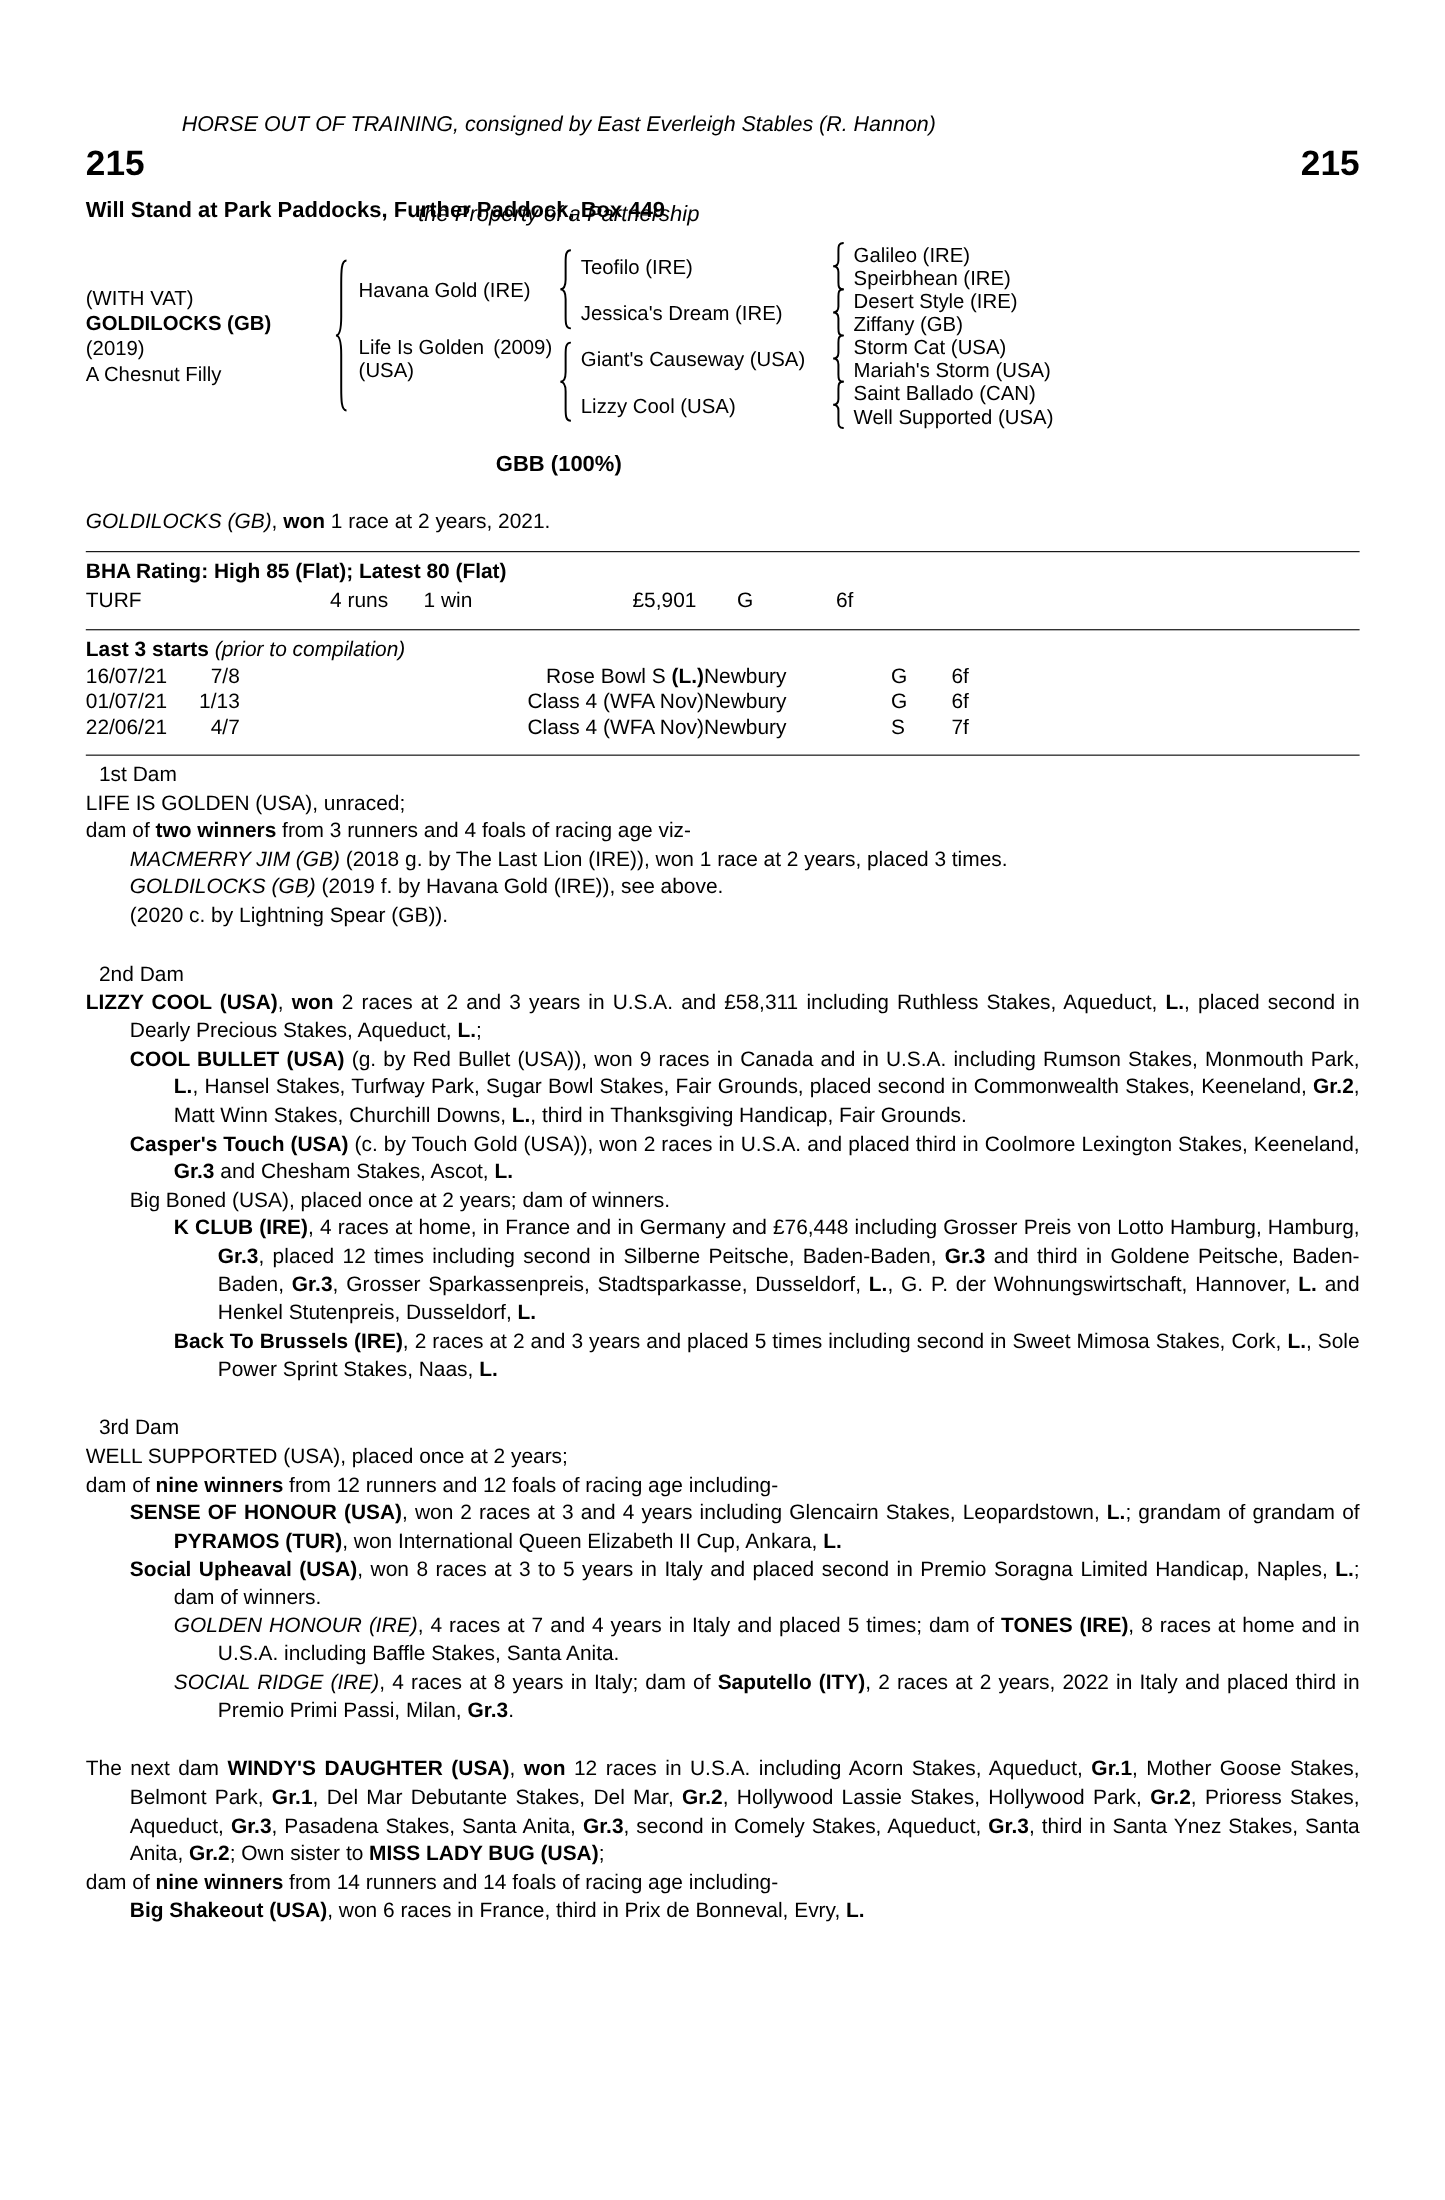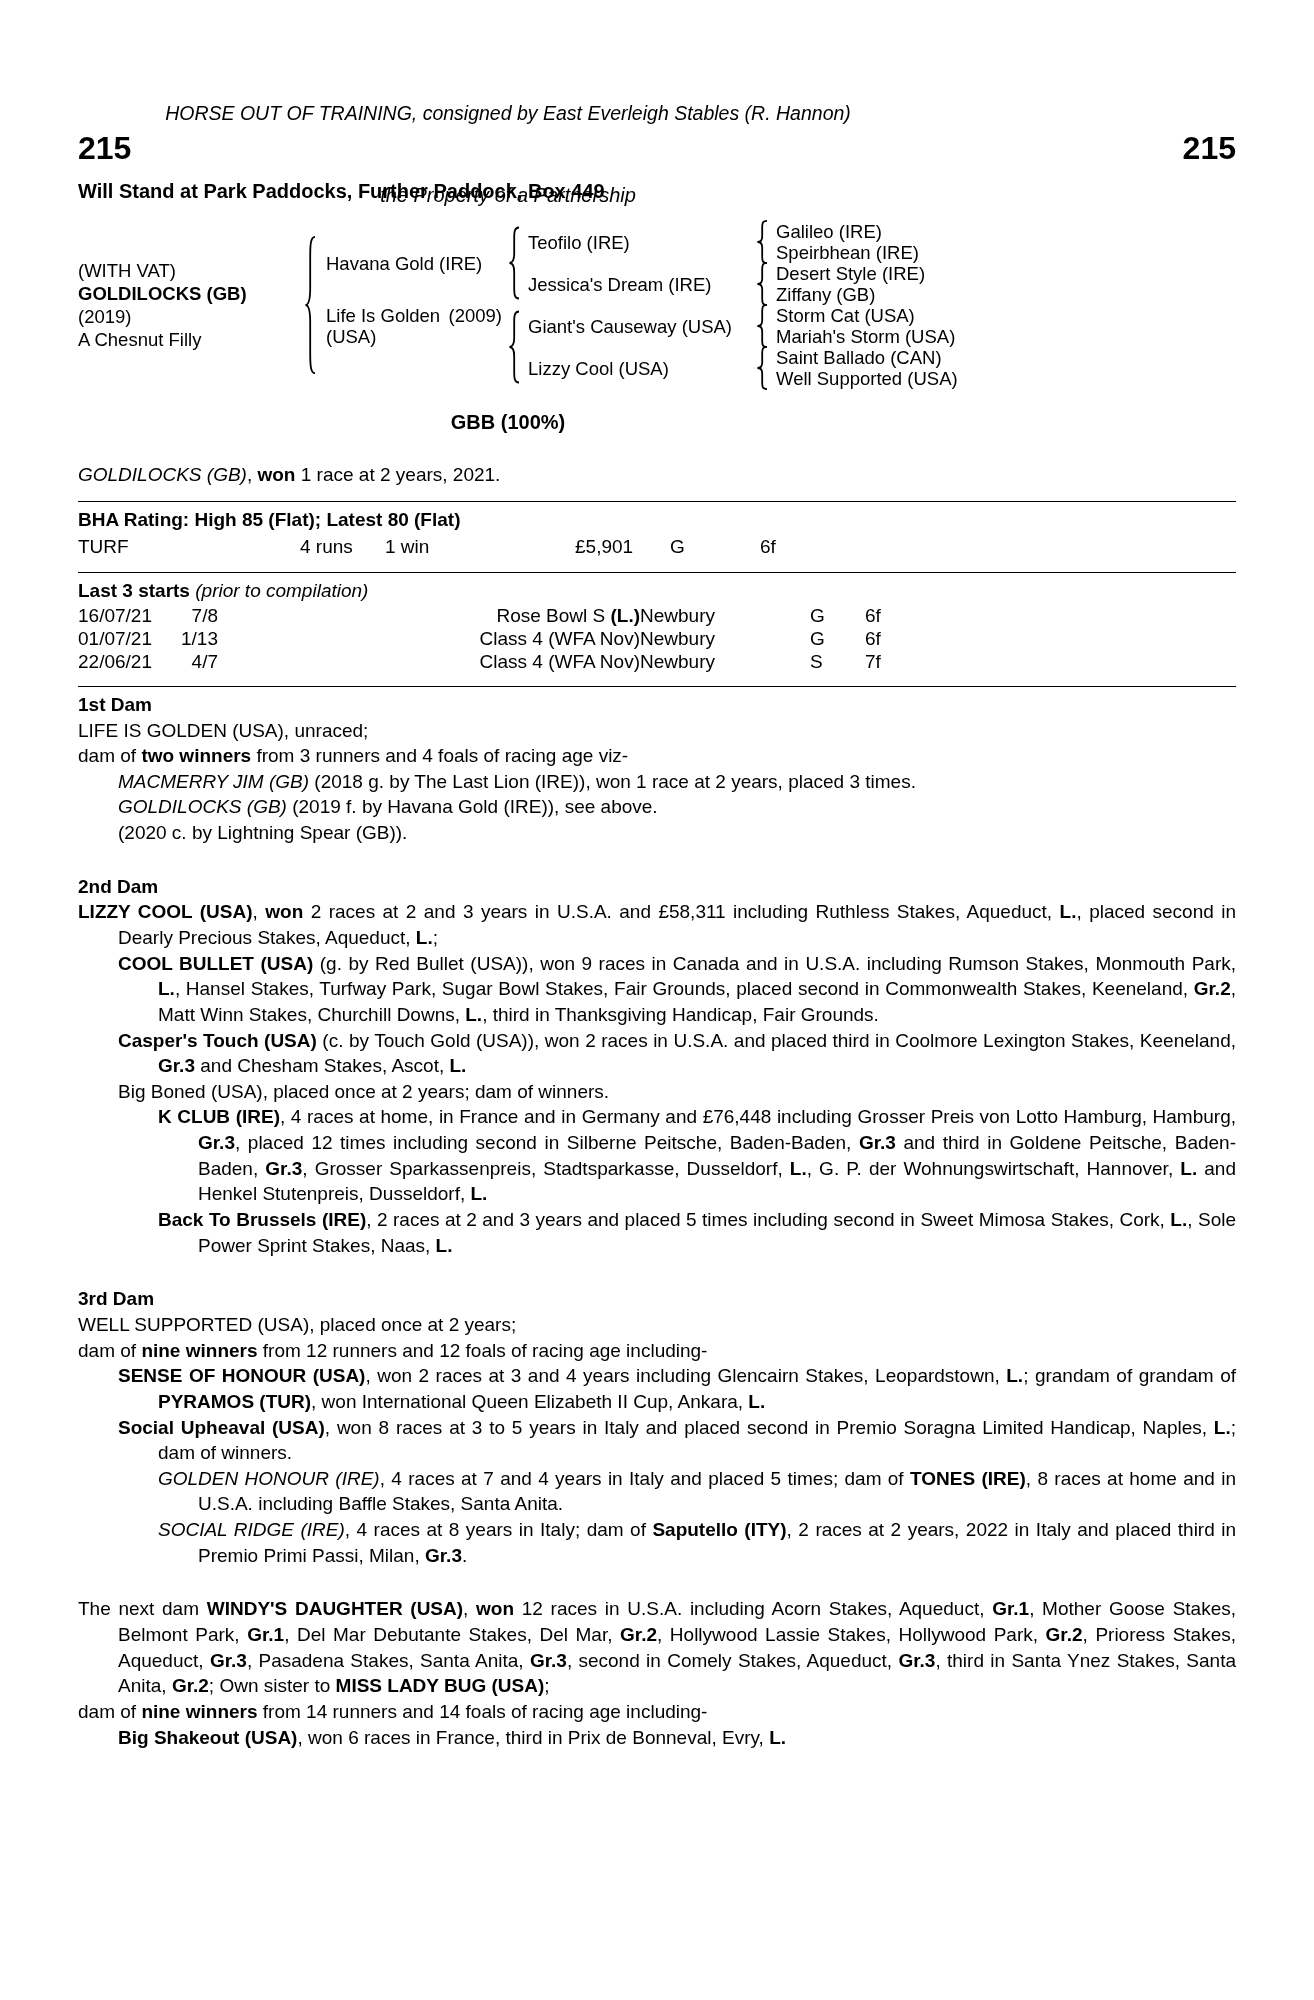--- a/index.html
+++ b/index.html
@@ -50,21 +50,21 @@
   .rule{border-top:1.5px solid #000;margin-top:13px;}
   .rating{padding-top:5px;}
   .rating-title{font-weight:700;}
   .turf-row{display:grid;grid-template-columns:222px 85px 190px 95px 90px 1fr;margin-top:1px;}
   .starts{padding-top:5px;}
   .start-row{display:grid;grid-template-columns:140px 422px 170px 55px 1fr;line-height:23px;}
   .start-dp{display:flex;justify-content:space-between;}
   .start-race{padding-left:12px;text-align:right;}
 
   .section{margin-top:28px;}
-  .dam-head{font-weight:700;}
+  .dam-head{font-weight:400;margin-left:12px;}
   .p{text-align:justify;}
   .hang0{padding-left:40px;text-indent:-40px;}
   .p1{padding-left:80px;text-indent:-40px;}
   .p2{padding-left:120px;text-indent:-40px;}
 </style>
 </head>
 <body>
 
 <div class="page">
   <div class="content">

